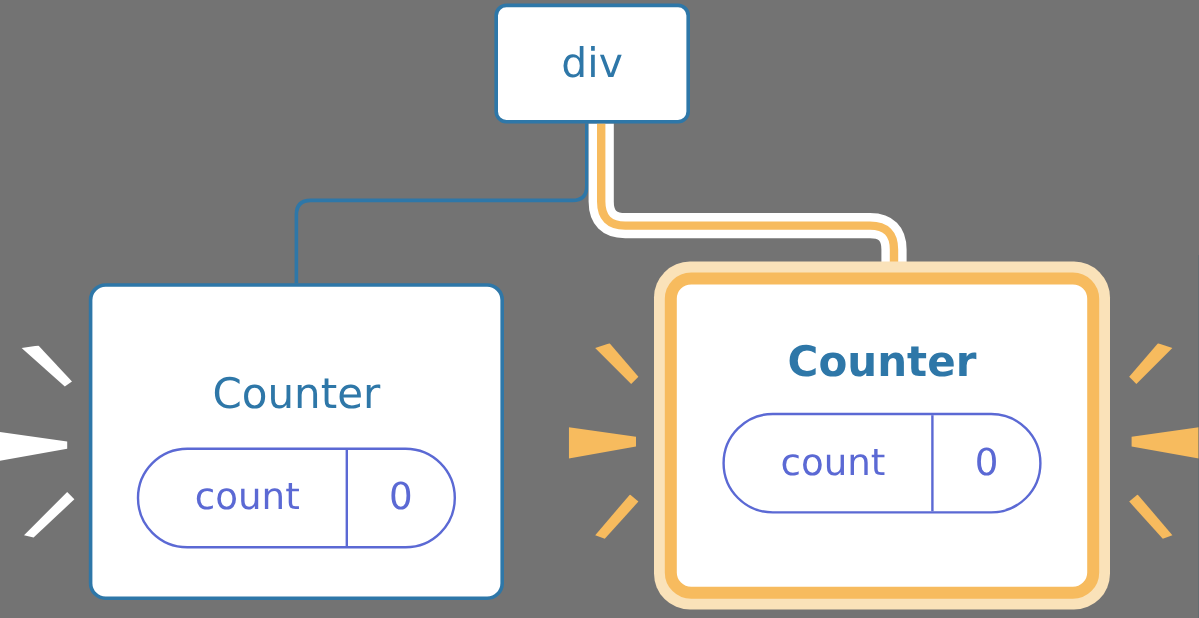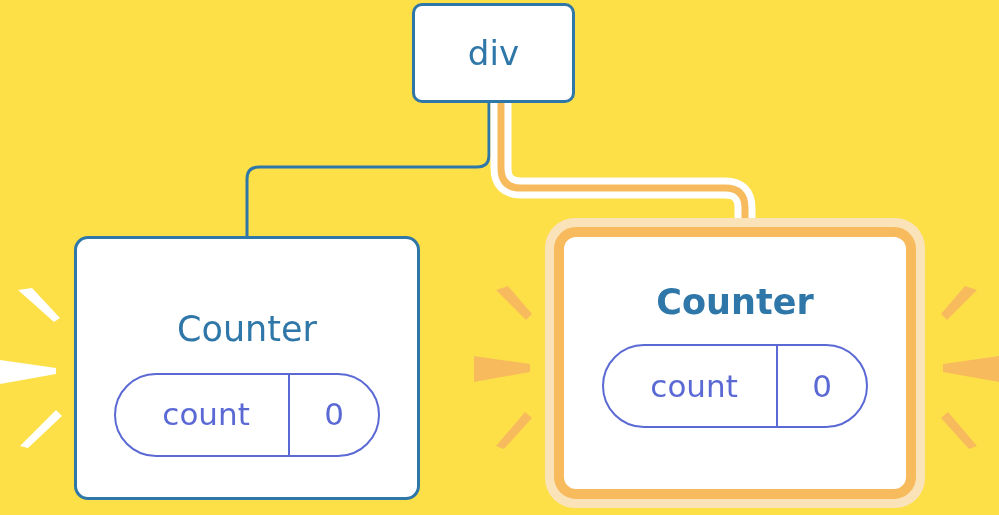--- a/index.html
+++ b/index.html
@@ -8,21 +8,21 @@
     padding: 0;
     background: #4b666f;
   }
   body {
     font-family: "DejaVu Sans", sans-serif;
   }
   #stage {
     position: relative;
     width: 999px;
     height: 515px;
-    background: #fde047;
+    background: #737373;
     overflow: hidden;
   }
   #wires {
     position: absolute;
     left: 0;
     top: 0;
     width: 999px;
     height: 515px;
     pointer-events: none;
   }

